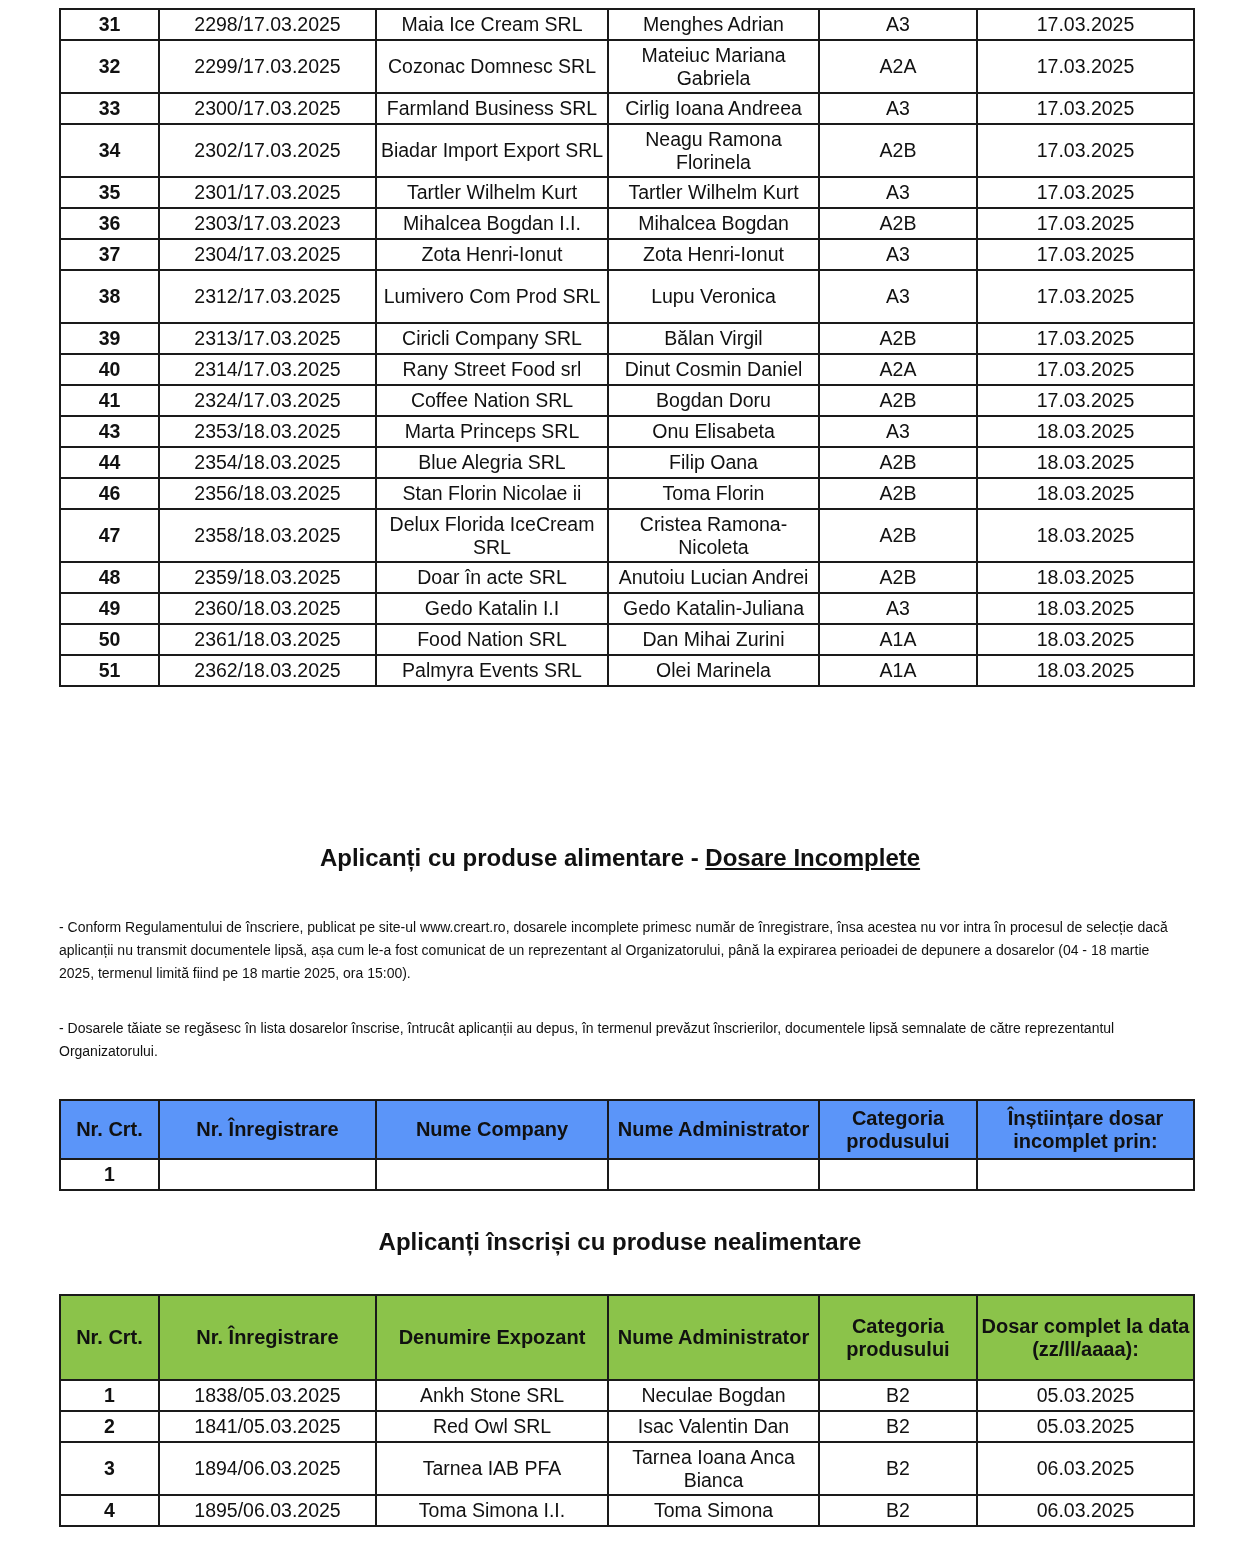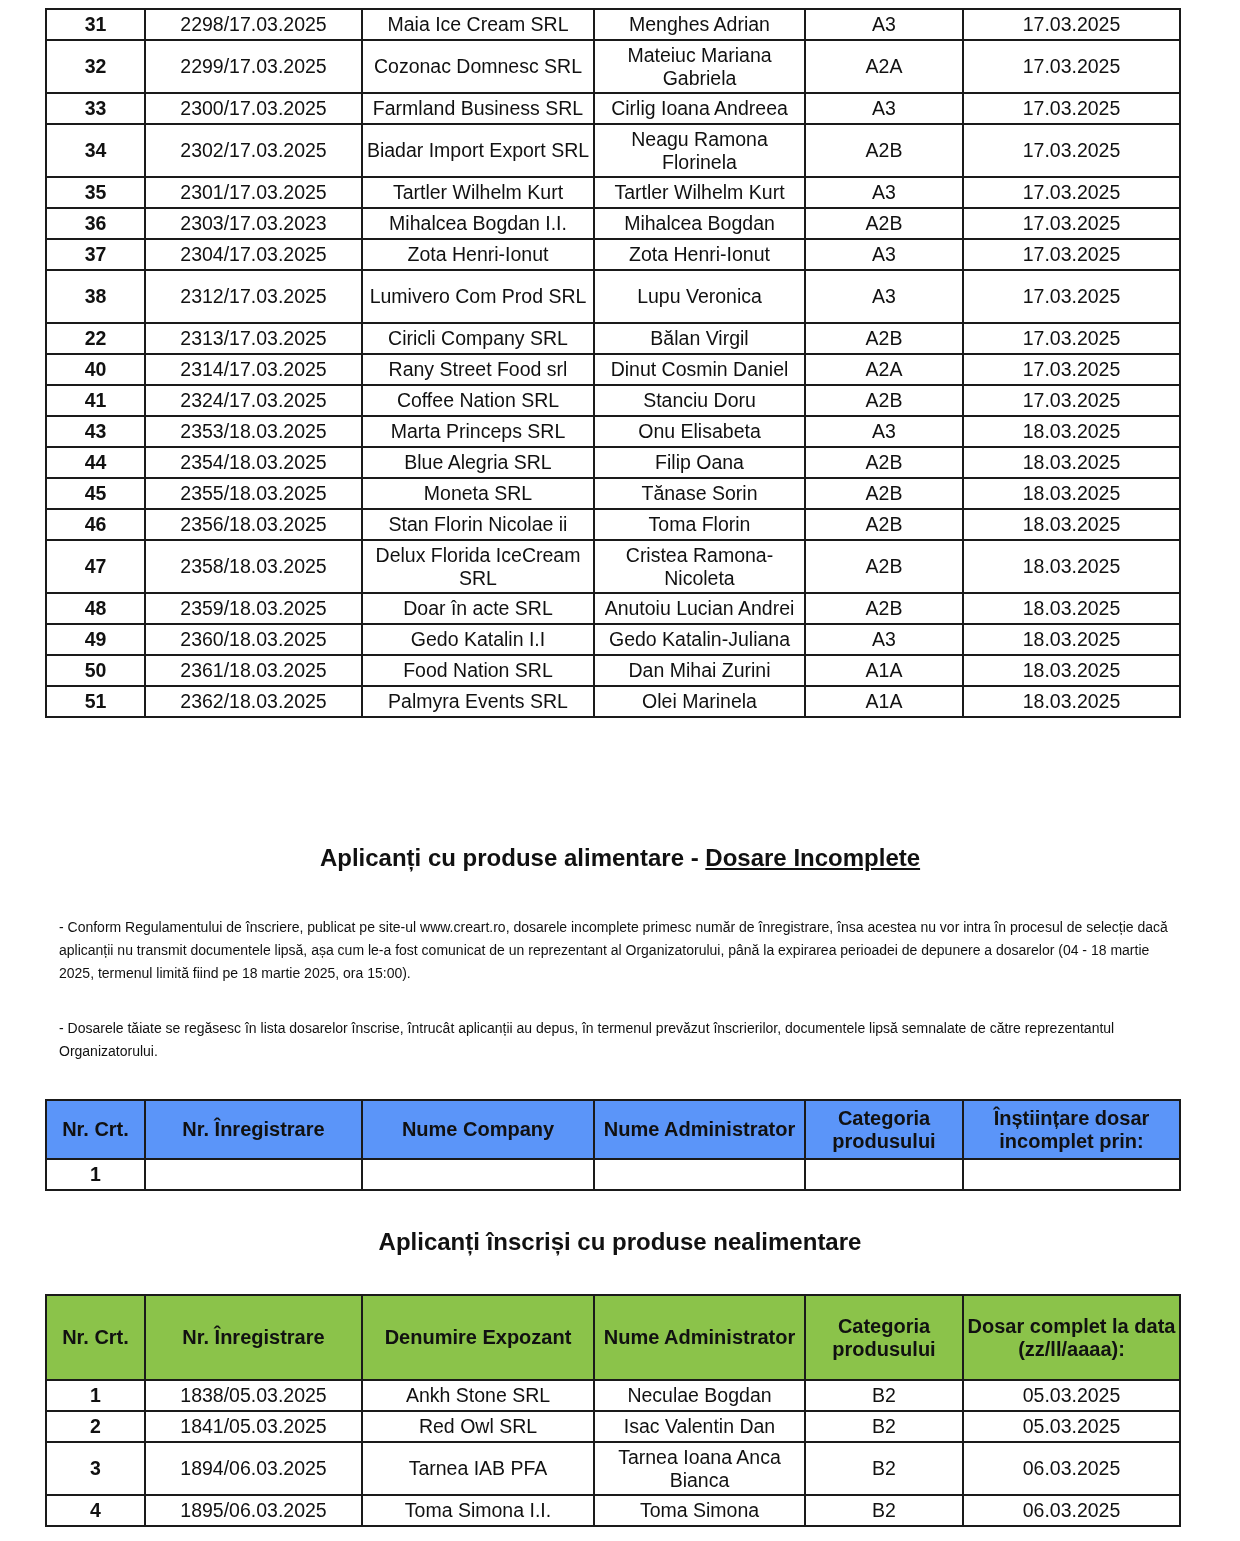--- a/index.html
+++ b/index.html
@@ -1,21 +1,21 @@
 <!DOCTYPE html>
 <html><head>
 <meta charset="utf-8">
 <style>
   html, body { margin: 0; padding: 0; background: #ffffff; }
   body {
     width: 1240px; height: 1541px; position: relative; overflow: hidden;
     font-family: "Liberation Sans", sans-serif; color: #111;
   }
   table.grid {
-    position: absolute; left: 45px; width: 1134px;
+    position: absolute; left: 59px; width: 1134px;
     border-collapse: collapse; table-layout: fixed;
     font-size: 19.5px;
     border-radius: 13px;
   }
   table.grid td, table.grid th {
     border: 2px solid #1a1a1a; text-align: center; vertical-align: middle;
     padding: 0 3px; line-height: 23px;
   }
   table.grid td.num { font-weight: bold; }
   col.c1 { width: 99px; } col.c2 { width: 217px; } col.c3 { width: 232px; }
@@ -106,64 +106,56 @@
       </tr>
       <tr class="r2">
         <td class="num">38</td>
         <td>2312/17.03.2025</td>
         <td>Lumivero Com Prod SRL</td>
         <td>Lupu Veronica</td>
         <td>A3</td>
         <td>17.03.2025</td>
       </tr>
       <tr class="r1">
-        <td class="num">22</td>
+        <td class="num">39</td>
         <td>2313/17.03.2025</td>
         <td>Ciricli Company SRL</td>
         <td>Bălan Virgil</td>
         <td>A2B</td>
         <td>17.03.2025</td>
       </tr>
       <tr class="r1">
         <td class="num">40</td>
         <td>2314/17.03.2025</td>
         <td>Rany Street Food srl</td>
         <td>Dinut Cosmin Daniel</td>
         <td>A2A</td>
         <td>17.03.2025</td>
       </tr>
       <tr class="r1">
         <td class="num">41</td>
         <td>2324/17.03.2025</td>
         <td>Coffee Nation SRL</td>
-        <td>Stanciu Doru</td>
+        <td>Bogdan Doru</td>
         <td>A2B</td>
         <td>17.03.2025</td>
       </tr>
       <tr class="r1">
         <td class="num">43</td>
         <td>2353/18.03.2025</td>
         <td>Marta Princeps SRL</td>
         <td>Onu Elisabeta</td>
         <td>A3</td>
         <td>18.03.2025</td>
       </tr>
       <tr class="r1">
         <td class="num">44</td>
         <td>2354/18.03.2025</td>
         <td>Blue Alegria SRL</td>
         <td>Filip Oana</td>
-        <td>A2B</td>
-        <td>18.03.2025</td>
-      </tr>
-      <tr class="r1">
-        <td class="num">45</td>
-        <td>2355/18.03.2025</td>
-        <td>Moneta SRL</td>
-        <td>Tănase Sorin</td>
         <td>A2B</td>
         <td>18.03.2025</td>
       </tr>
       <tr class="r1">
         <td class="num">46</td>
         <td>2356/18.03.2025</td>
         <td>Stan Florin Nicolae ii</td>
         <td>Toma Florin</td>
         <td>A2B</td>
         <td>18.03.2025</td>

